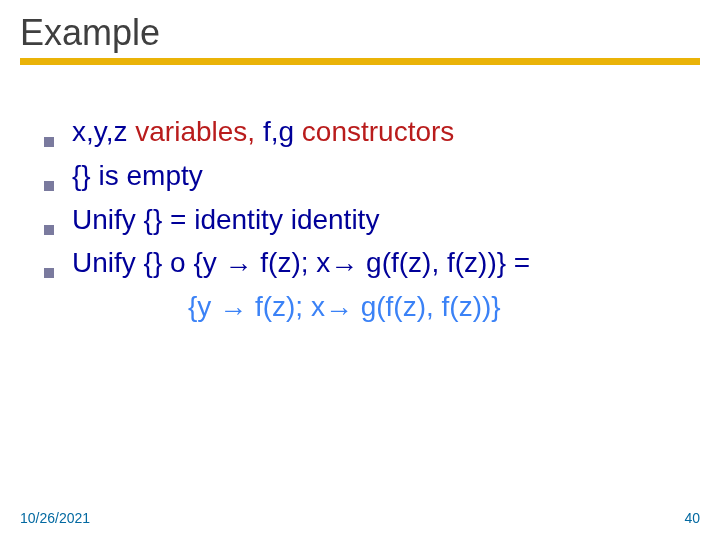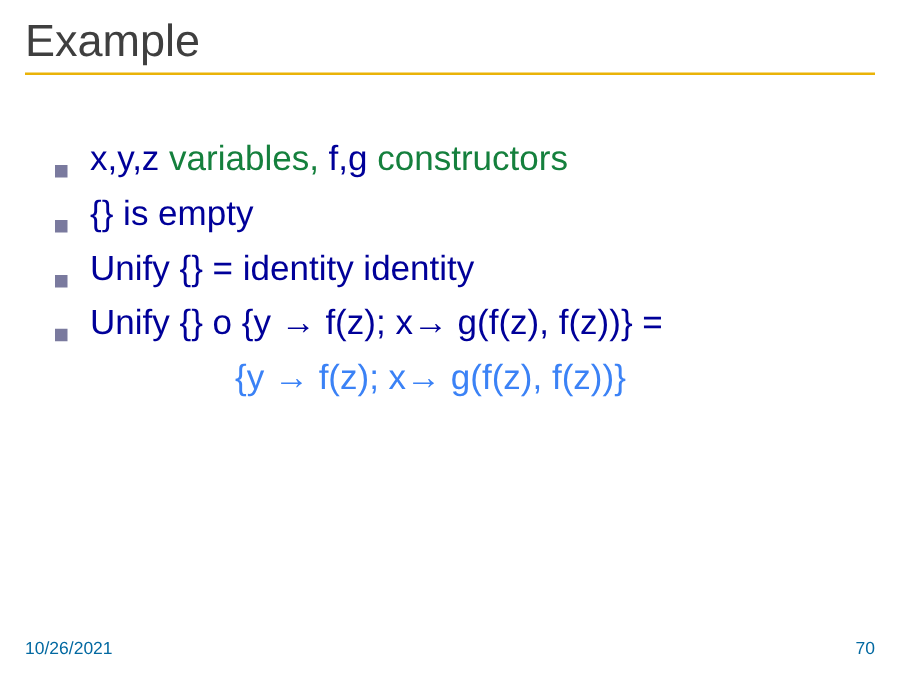--- a/index.html
+++ b/index.html
@@ -11,21 +11,21 @@
     position: relative;
     overflow: hidden;
   }
   .slide {
     width: 100%;
     height: 100%;
     padding: 12px 20px 20px 20px;
     position: relative;
   }
   .title-wrap {
-    border-bottom: 2px solid #eab308;
+    border-bottom: 7px solid #eab308;
     padding-bottom: 4px;
     margin-bottom: 48px;
   }
   .title {
     font-size: 36px;
     color: #3f3f3f;
     font-weight: normal;
   }
   .content {
     padding-left: 24px;
@@ -42,21 +42,21 @@
     margin-right: 18px;
     flex-shrink: 0;
     position: relative;
     top: 6px;
   }
   .line {
     font-size: 28px;
     color: #000099;
     line-height: 1.35;
   }
-  .line .black { color: #15803d; }
+  .line .black { color: #b91c1c; }
   .cont-row {
     padding-left: 144px;
     font-size: 28px;
     color: #3b82f6;
     line-height: 1.35;
   }
   .footer {
     position: absolute;
     bottom: 14px;
     left: 20px;
@@ -98,15 +98,15 @@
       <div class="bullet"></div>
       <div class="line">Unify {} o {y → f(z); x→ g(f(z), f(z))} =</div>
     </div>
 
     <div class="cont-row">{y → f(z); x→ g(f(z), f(z))}</div>
 
   </div>
 
   <div class="footer">
     <span>10/26/2021</span>
-    <span>70</span>
+    <span>40</span>
   </div>
 </div>
 
 </body></html>

